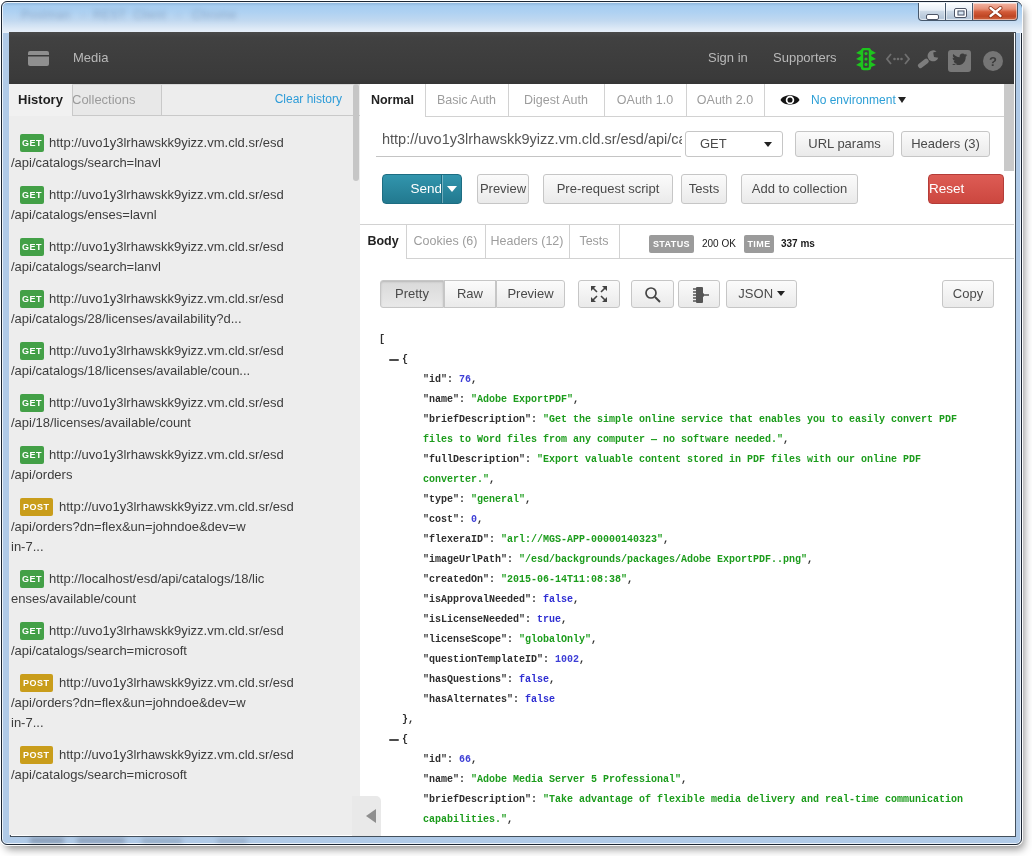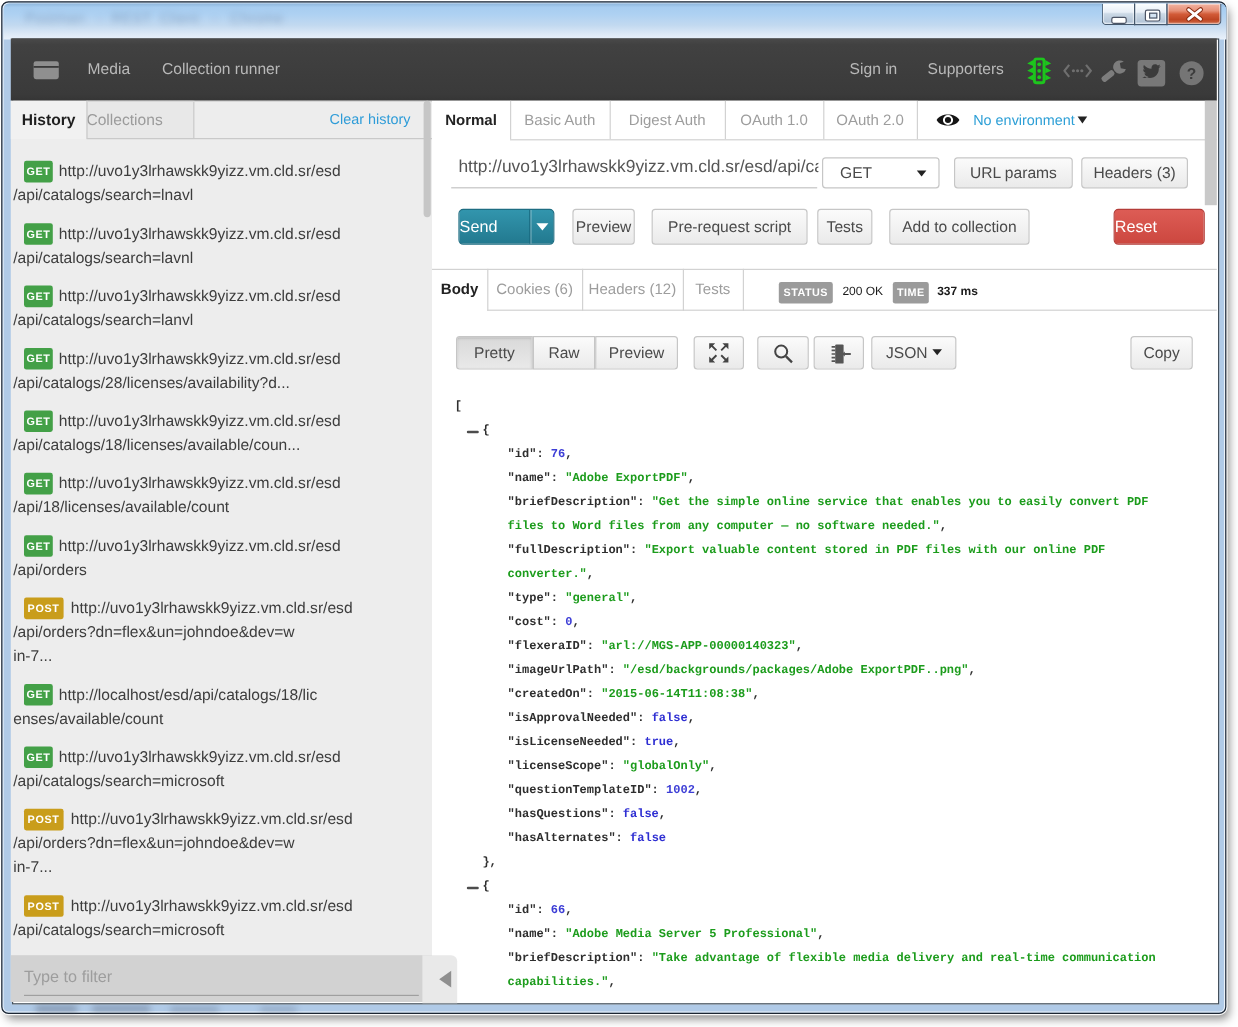--- a/index.html
+++ b/index.html
@@ -120,21 +120,20 @@
     <div style="position:absolute;left:140px;top:837px;width:40px;height:4px;background:rgba(70,80,100,.35);filter:blur(2.5px)"></div>
     <div style="position:absolute;left:215px;top:837px;width:30px;height:4px;background:rgba(70,80,100,.3);filter:blur(2.5px)"></div>
   </div>
 
   <div id="toolbar">
     <svg class="abs" style="left:14px;top:12px" width="30" height="28" viewBox="0 0 30 28">
       <rect x="5" y="7" width="21" height="15" rx="2" fill="#8f8f8f"></rect>
       <rect x="5" y="11" width="21" height="1.5" fill="#3a3a3a"></rect>
     </svg>
     <div class="tbtext" style="left:64px">Media</div>
-    <div class="tbtext" style="left:126px">Collection runner</div>
     <div class="tbtext" style="left:699px">Sign in</div>
     <div class="tbtext" style="left:764px">Supporters</div>
 
     <svg class="abs" style="left:845px;top:16px" width="24" height="24" viewBox="0 0 24 24">
       <rect x="8" y="1" width="8" height="20" rx="2" fill="none" stroke="#1dc51d" stroke-width="2.4"></rect>
       <circle cx="12" cy="5.6" r="1.6" fill="#1dc51d"></circle>
       <circle cx="12" cy="11" r="1.6" fill="#1dc51d"></circle>
       <circle cx="12" cy="16.4" r="1.6" fill="#1dc51d"></circle>
       <path d="M7 2 L2 5 L7 7 Z M7 8 L2 11 L7 13 Z M7 14 L2 17 L7 19 Z" fill="#1dc51d"></path>
       <path d="M17 2 L22 5 L17 7 Z M17 8 L22 11 L17 13 Z M17 14 L22 17 L17 19 Z" fill="#1dc51d"></path>
@@ -173,21 +172,21 @@
     <div class="stab-border" style="left:63px;top:31px;width:288px;height:1px"></div>
     <div class="stab-border" style="left:63px;top:0px;width:288px;height:1px;background:#d8d8d8"></div>
 
     <div id="histlist">
         <div class="h">
           <div class="l1"><span class="badge get">GET</span>http://uvo1y3lrhawskk9yizz.vm.cld.sr/esd</div>
           <div>/api/catalogs/search=lnavl</div>
         </div>
         <div class="h">
           <div class="l1"><span class="badge get">GET</span>http://uvo1y3lrhawskk9yizz.vm.cld.sr/esd</div>
-          <div>/api/catalogs/search=lavnl</div>
+          <div>/api/catalogs/enses=lavnl</div>
         </div>
         <div class="h">
           <div class="l1"><span class="badge get">GET</span>http://uvo1y3lrhawskk9yizz.vm.cld.sr/esd</div>
           <div>/api/catalogs/search=lanvl</div>
         </div>
         <div class="h">
           <div class="l1"><span class="badge get">GET</span>http://uvo1y3lrhawskk9yizz.vm.cld.sr/esd</div>
           <div>/api/catalogs/28/licenses/availability?d...</div>
         </div>
         <div class="h">
@@ -219,24 +218,20 @@
           <div class="l1p"><span class="badge post">POST</span>http://uvo1y3lrhawskk9yizz.vm.cld.sr/esd</div>
           <div>/api/orders?dn=flex&amp;un=johndoe&amp;dev=w</div>
           <div>in-7...</div>
         </div>
         <div class="h">
           <div class="l1p"><span class="badge post">POST</span>http://uvo1y3lrhawskk9yizz.vm.cld.sr/esd</div>
           <div>/api/catalogs/search=microsoft</div>
         </div>
       </div>
 
-    <div id="filterbar">
-      <div class="ph">Type to filter</div>
-      <div class="ul"></div>
-    </div>
     <div id="sthumb"></div>
   </div>
   <div id="toggletab">
       <div class="tri"></div>
     </div>
 
   <div id="main">
 
     <div class="vtab active" style="left:0px;width:65px">Normal</div>
     <div class="vtab" style="left:65px;width:83px">Basic Auth</div>
@@ -257,21 +252,21 @@
     <div class="abs" style="left:451px;top:0;height:32px;line-height:32px;font-size:12px;color:#2d9fd6">No environment</div>
     <div class="abs" style="left:538px;top:13px;width:0;height:0;border-top:6px solid #222;border-left:4.5px solid transparent;border-right:4.5px solid transparent"></div>
 
     <div class="abs" style="left:22px;top:44px;width:300px;height:22px;font-size:14.5px;color:#555;line-height:22px;overflow:hidden;white-space:nowrap">http://uvo1y3lrhawskk9yizz.vm.cld.sr/esd/api/ca</div>
     <div class="hline" style="left:16px;top:72px;width:305px;background:#c4c4c4"></div>
     <div class="btn" style="left:325px;top:47px;width:98px;height:26px;background:#fff;line-height:24px;text-align:left;padding-left:14px">GET<span style="position:absolute;right:10px;top:10px;width:0;height:0;border-top:5px solid #222;border-left:4.5px solid transparent;border-right:4.5px solid transparent"></span></div>
     <div class="btn" style="left:435px;top:47px;width:99px;height:26px;line-height:24px">URL params</div>
     <div class="btn" style="left:541px;top:47px;width:89px;height:26px;line-height:24px">Headers (3)</div>
 
     <div class="abs" style="left:22px;top:90px;width:80px;height:30px;border-radius:4px;border:1px solid #1d6d82;background:linear-gradient(180deg,#3295ad,#22798f);color:#fff;font-size:13.5px">
-      <div class="abs" style="left:0;top:0;width:59px;height:28px;line-height:28px;text-align:left">Send</div>
+      <div class="abs" style="left:0;top:0;width:59px;height:28px;line-height:28px;text-align:right">Send</div>
       <div class="abs" style="left:58px;top:0;width:1px;height:28px;background:#1a6a80"></div>
       <div class="abs" style="left:59px;top:0;width:1px;height:28px;background:rgba(255,255,255,.35)"></div>
       <div class="abs" style="left:64px;top:11px;width:0;height:0;border-top:6px solid #fff;border-left:5px solid transparent;border-right:5px solid transparent"></div>
     </div>
     <div class="btn" style="left:117px;top:90px;width:52px;height:30px;line-height:28px">Preview</div>
     <div class="btn" style="left:183px;top:90px;width:130px;height:30px;line-height:28px">Pre-request script</div>
     <div class="btn" style="left:321px;top:90px;width:46px;height:30px;line-height:28px">Tests</div>
     <div class="btn" style="left:381px;top:90px;width:117px;height:30px;line-height:28px">Add to collection</div>
     <div class="abs" style="left:568px;top:90px;width:76px;height:30px;line-height:28px;border-radius:4px;border:1px solid #b43c38;background:linear-gradient(180deg,#dd5c55,#cc473f);color:#fff;font-size:13.5px;">Reset</div>
 

